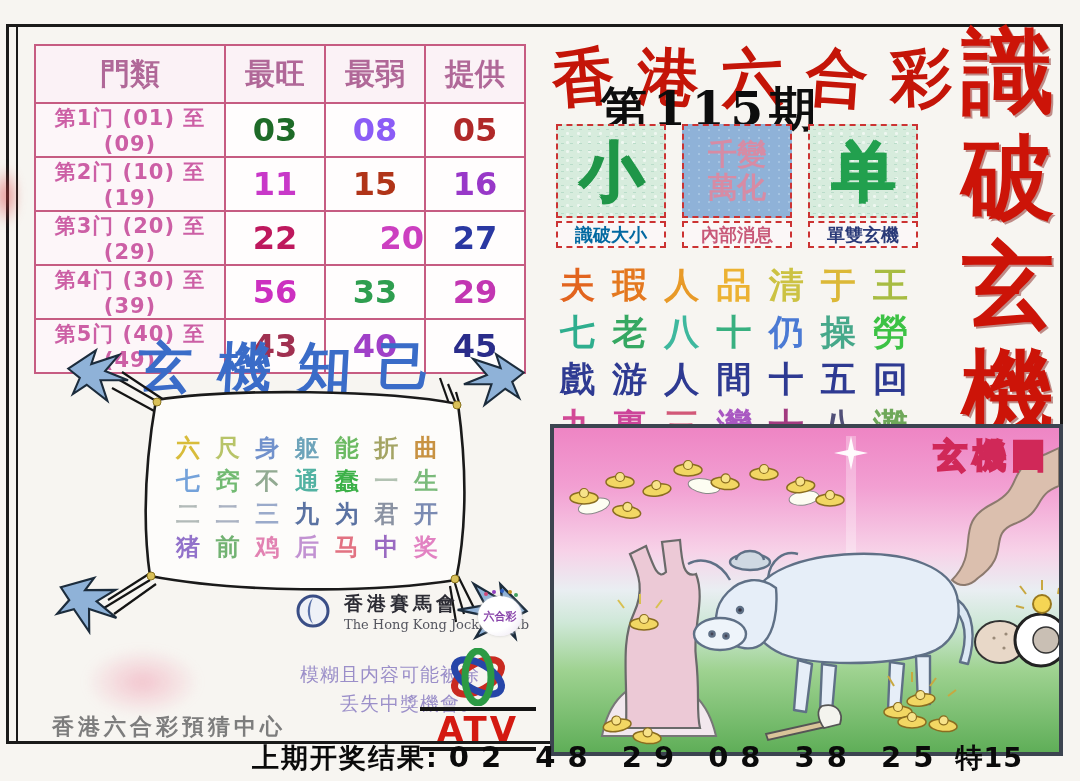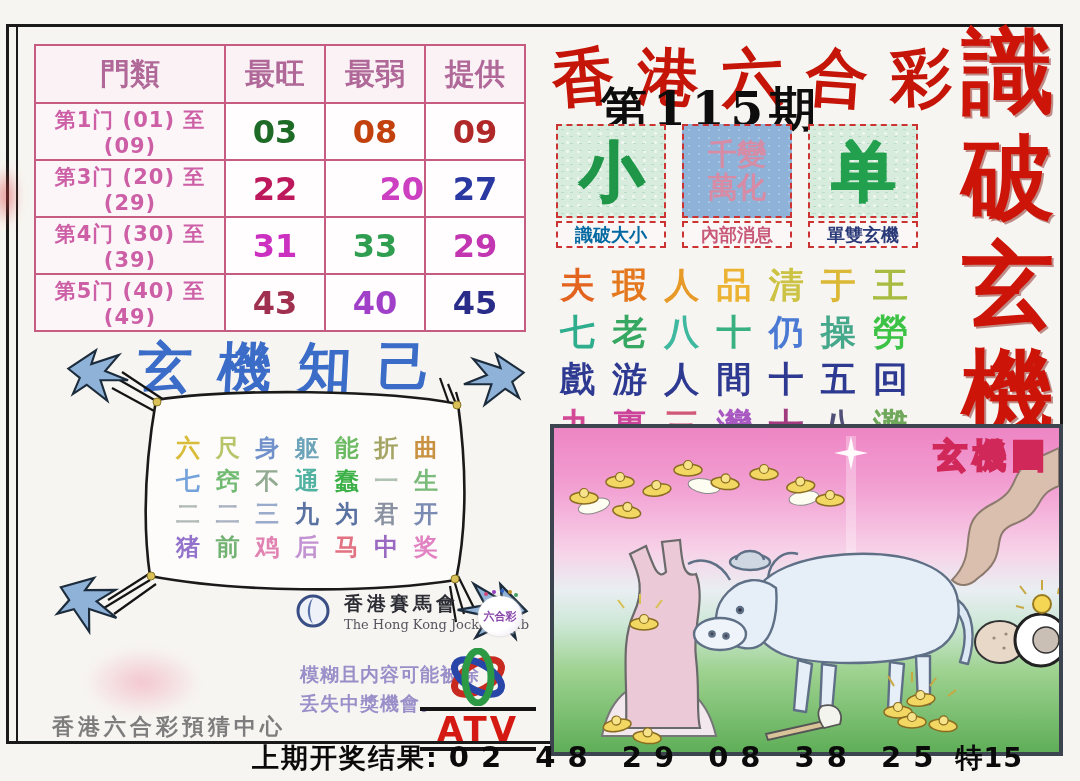--- a/index.html
+++ b/index.html
@@ -41,22 +41,22 @@
   #hkjc { left:296px; top:586px; display:flex; align-items:center; gap:10px; }
   #hkjc-text .cn { font-size:19px; font-weight:bold; color:#2c2c34; letter-spacing:4px; }
   #hkjc-text .en { font-size:13px; color:#55565f; font-family:"DejaVu Serif","Liberation Serif",serif; }
   #mark6-ball { left:478px; top:596px; width:44px; height:40px; border-radius:50%;
                 background:radial-gradient(circle at 35% 35%, #ffffff 55%, #e7dff0 100%);
                 display:flex; align-items:center; justify-content:center;
                 font-size:11px; font-weight:bold; color:#8844aa; box-shadow:0 0 3px #ccc; }
   #mark6-dots { position:absolute; left:6px; top:-4px; width:4px; height:4px; border-radius:50%;
                 background:#d04878;
                 box-shadow:8px -2px 0 #9040c0, 16px -3px 0 #3060c0, 24px -2px 0 #c09020, 30px 1px 0 #40a060; }
-  #disclaimer { left:300px; top:660px; font-size:19px; color:#9b8fc9; font-weight:bold;
-                letter-spacing:1px; line-height:1.55; }
+  #disclaimer { left:300px; top:660px; font-size:19px; color:#9b8fc9; font-weight:normal;
+                letter-spacing:1px; line-height:1.55;text-align:right; }
   #atv { left:420px; top:648px; width:116px; text-align:center; }
   #atv .bar { height:4px; background:#141414; margin:1px 0; }
   #atv .atv-label { font-size:34px; font-weight:900; color:#d41a12; letter-spacing:3px; line-height:1.0; }
 
   
   #main-title { left:552px; top:36px; width:400px; display:flex; justify-content:space-between;
                 font-size:62px; font-weight:bold; color:#c41508;
                 font-family:"DejaVu Serif","Liberation Serif",serif; }
   #main-title span:nth-child(1){ transform:rotate(-5deg); }
   #main-title span:nth-child(2){ transform:rotate(3deg); }
@@ -134,32 +134,38 @@
         <th>門類</th>
         <th>最旺</th>
         <th>最弱</th>
         <th>提供</th>
       </tr>
     </thead>
   <tbody>
       <tr>
         <td class="lbl">第1门 (01) 至 (09)</td>
         <td class="val" style="color: rgb(30, 107, 40);">03</td>
-        <td class="val" style="color: #c2410c; border-radius: 12px;">08</td>
-        <td class="val" style="color: rgb(176, 40, 40);">09</td>
+        <td class="val" style="color: #8b5cf6; border-radius: 12px;">08</td>
+        <td class="val" style="color: rgb(176, 40, 40);">05</td>
+      </tr>
+      <tr>
+        <td class="lbl">第2门 (10) 至 (19)</td>
+        <td class="val" style="color: rgb(200, 56, 200);">11</td>
+        <td class="val" style="color: rgb(176, 52, 24);">15</td>
+        <td class="val" style="color: rgb(152, 56, 200);">16</td>
       </tr>
       <tr>
         <td class="lbl">第3门 (20) 至 (29)</td>
         <td class="val" style="color: #be185d;">22</td>
         <td class="val" style="color: rgb(204, 63, 192); text-align: right;">20</td>
         <td class="val" style="color: rgb(42, 56, 162);">27</td>
       </tr>
       <tr>
         <td class="lbl">第4门 (30) 至 (39)</td>
-        <td class="val" style="color: rgb(204, 48, 192);">31</td>
+        <td class="val" style="color: rgb(204, 48, 192);">56</td>
         <td class="val" style="color: rgb(47, 158, 80);">33</td>
         <td class="val" style="color: rgb(194, 54, 178);">29</td>
       </tr>
       <tr>
         <td class="lbl">第5门 (40) 至 (49)</td>
         <td class="val" style="color: rgb(160, 48, 80);">43</td>
         <td class="val" style="color: rgb(160, 64, 200);">40</td>
         <td class="val" style="color: rgb(42, 44, 138);">45</td>
       </tr>
     </tbody>

